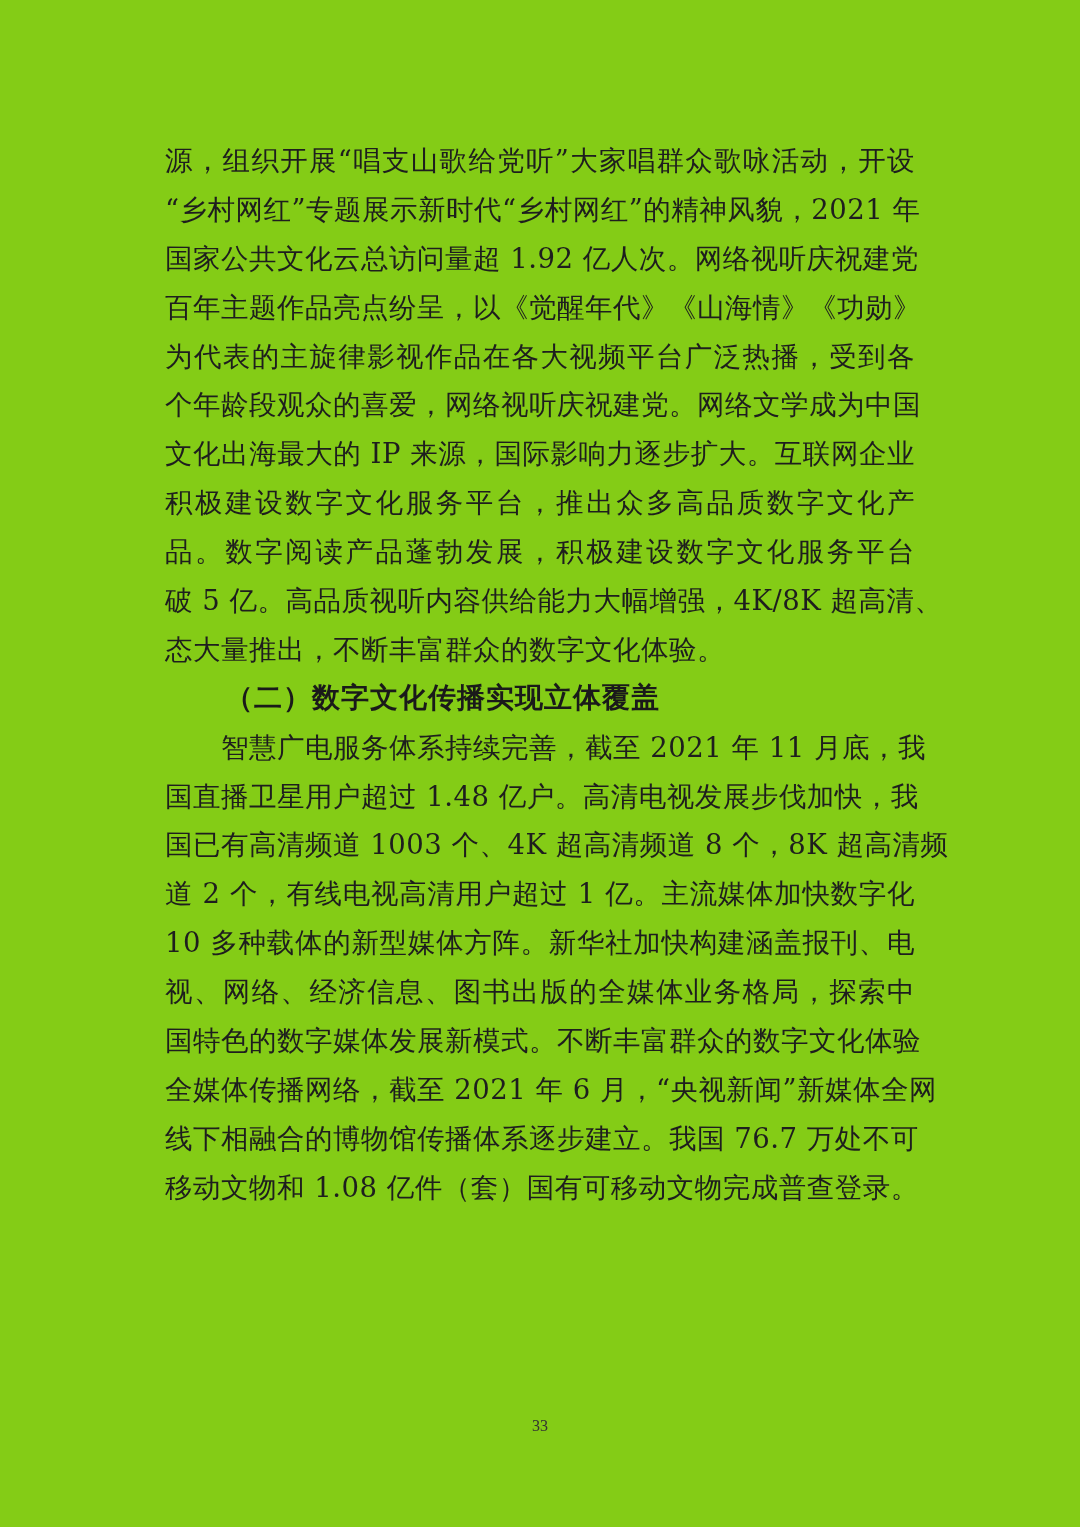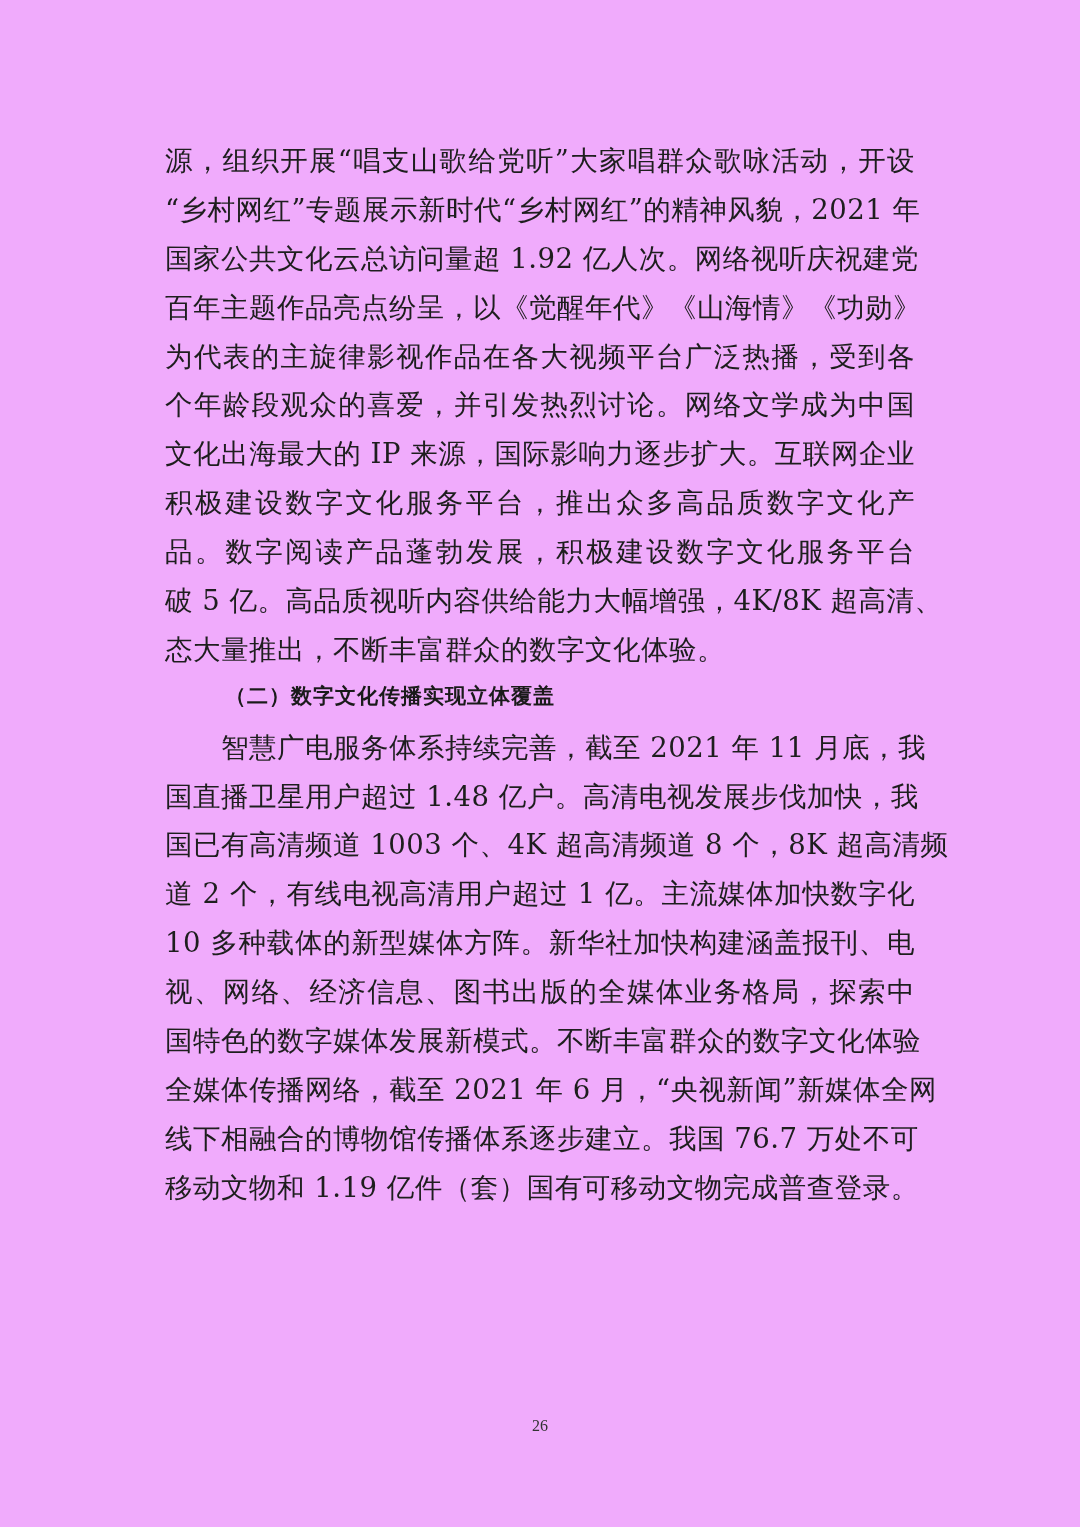--- a/index.html
+++ b/index.html
@@ -1,69 +1,69 @@
 <!DOCTYPE html>
 <html><head>
 <meta charset="utf-8">
 <style>
   html, body { margin: 0; padding: 0; background: #ffffff; }
   body { width: 1080px; height: 1527px; position: relative; overflow: hidden; }
   .page {
     position: absolute; left: 0; top: 0; width: 1080px; height: 1527px;
-    background: #f0abfc;
+    background: #84cc16;
   }
   .text-block {
     position: absolute; left: 165px; top: 136px; width: 750px;
   }
   .line {
     height: 48.9px; line-height: 48.9px;
     font-family: "DejaVu Serif", "Liberation Serif", serif;
     font-size: 27.5px; color: #1e1e1e;
     text-align: justify; text-align-last: justify;
     white-space: nowrap; overflow: visible;
     letter-spacing: 0.5px;
   }
   .line.last { text-align-last: left; }
   .heading {
     height: 48.9px; line-height: 48.9px;
-    font-family: Liberation Mono, monospace;
-    font-weight: bold; font-size: 21px; color: #1a1a1a;
+    font-family: Liberation Serif, serif;
+    font-weight: bold; font-size: 28px; color: #1a1a1a;
     padding-left: 60px; text-align-last: left; letter-spacing: 1px;
   }
   .page-number {
     position: absolute; left: 0; width: 1080px; top: 1417px; text-align: center;
     font-family: "Liberation Serif", "DejaVu Serif", serif; font-size: 16px; color: #333;
   }
 </style>
 </head>
 <body>
 
 <div class="page">
   <div class="text-block">
     <div>
       <div class="line">源，组织开展“唱支山歌给党听”大家唱群众歌咏活动，开设</div>
       <div class="line">“乡村网红”专题展示新时代“乡村网红”的精神风貌，2021 年</div>
       <div class="line">国家公共文化云总访问量超 1.92 亿人次。网络视听庆祝建党</div>
       <div class="line">百年主题作品亮点纷呈，以《觉醒年代》《山海情》《功勋》</div>
       <div class="line">为代表的主旋律影视作品在各大视频平台广泛热播，受到各</div>
-      <div class="line">个年龄段观众的喜爱，并引发热烈讨论。网络文学成为中国</div>
+      <div class="line">个年龄段观众的喜爱，网络视听庆祝建党。网络文学成为中国</div>
       <div class="line">文化出海最大的 IP 来源，国际影响力逐步扩大。互联网企业</div>
       <div class="line">积极建设数字文化服务平台，推出众多高品质数字文化产</div>
       <div class="line">品。数字阅读产品蓬勃发展，积极建设数字文化服务平台</div>
       <div class="line">破 5 亿。高品质视听内容供给能力大幅增强，4K/8K 超高清、</div>
       <div class="line last">态大量推出，不断丰富群众的数字文化体验。</div>
     </div>
     <div class="heading">（二）数字文化传播实现立体覆盖</div>
     <div>
       <div class="line">　　智慧广电服务体系持续完善，截至 2021 年 11 月底，我</div>
       <div class="line">国直播卫星用户超过 1.48 亿户。高清电视发展步伐加快，我</div>
       <div class="line">国已有高清频道 1003 个、4K 超高清频道 8 个，8K 超高清频</div>
       <div class="line">道 2 个，有线电视高清用户超过 1 亿。主流媒体加快数字化</div>
       <div class="line">10 多种载体的新型媒体方阵。新华社加快构建涵盖报刊、电</div>
       <div class="line">视、网络、经济信息、图书出版的全媒体业务格局，探索中</div>
       <div class="line">国特色的数字媒体发展新模式。不断丰富群众的数字文化体验</div>
       <div class="line">全媒体传播网络，截至 2021 年 6 月，“央视新闻”新媒体全网</div>
       <div class="line">线下相融合的博物馆传播体系逐步建立。我国 76.7 万处不可</div>
-      <div class="line">移动文物和 1.19 亿件（套）国有可移动文物完成普查登录。</div>
+      <div class="line">移动文物和 1.08 亿件（套）国有可移动文物完成普查登录。</div>
     </div>
   </div>
-  <div class="page-number">26</div>
+  <div class="page-number">33</div>
 </div>
 
 </body></html>

